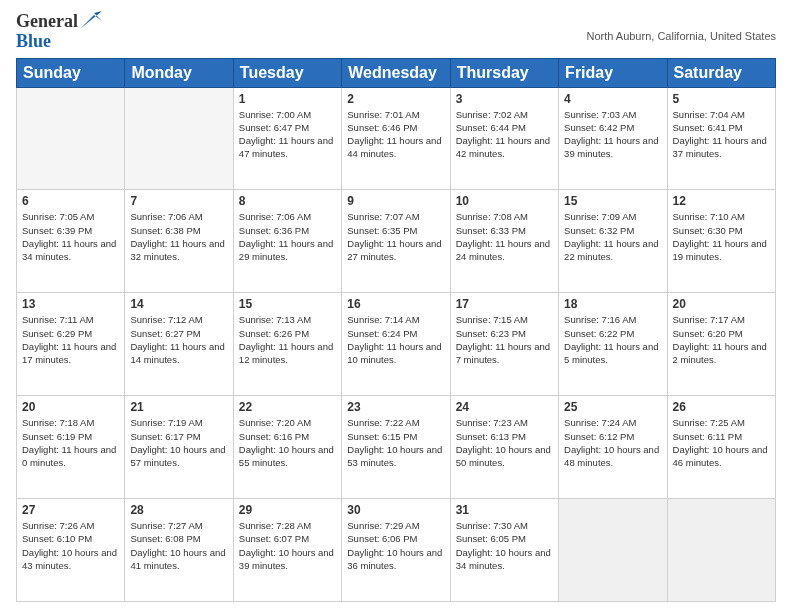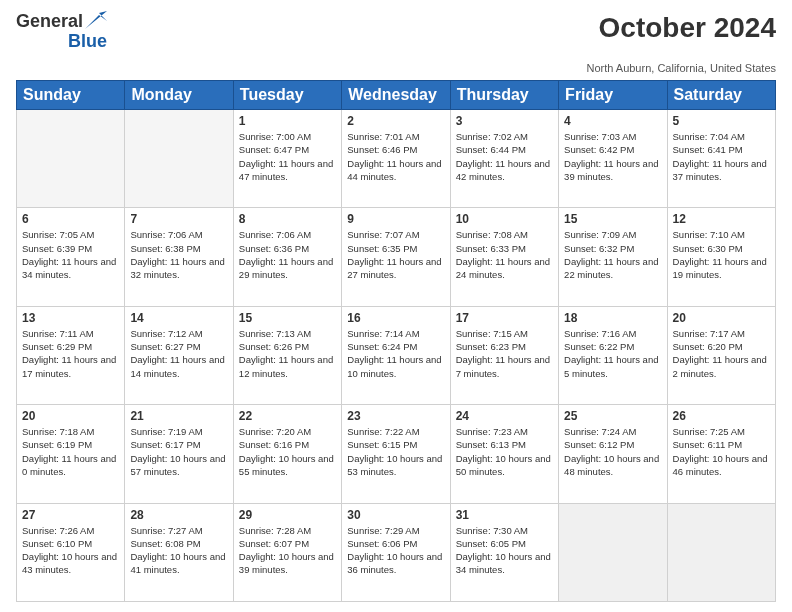--- a/index.html
+++ b/index.html
@@ -19,21 +19,22 @@
     }
     .header {
       display: flex;
       justify-content: space-between;
       align-items: flex-start;
       margin-bottom: 6px;
     }
     .logo {
       display: flex;
       flex-direction: column;
-      align-items: flex-end;
+      align-items: flex-start;
+      font-family: Liberation Serif, serif;
     }
     .logo-text {
       font-size: 18px;
       font-weight: bold;
       color: #333;
       line-height: 1.1;
     }
     .logo-general { color: #333; }
     .logo-blue { color: #1a5fa8; margin-top: 35px; }
     .title-area {
@@ -101,21 +102,20 @@
         <span class="logo-text logo-general">General</span>
         <svg width="22" height="18" viewBox="0 0 22 18" style="margin-left:2px; margin-top:-4px;">
           <polygon points="0,18 14,4 22,10 14,2 22,0" fill="#1a5fa8"></polygon>
         </svg>
       </div>
       <div>
         <span class="logo-text logo-blue">Blue</span>
       </div>
     </div>
     <div class="title-area">
-      <div class="month-title">October 2024</div>
       <div class="location">North Auburn, California, United States</div>
     </div>
   </div>
 
   <table class="calendar">
     <thead>
       <tr id="header-row">
       <th>Sunday</th>
           <th>Monday</th>
           <th>Tuesday</th>

